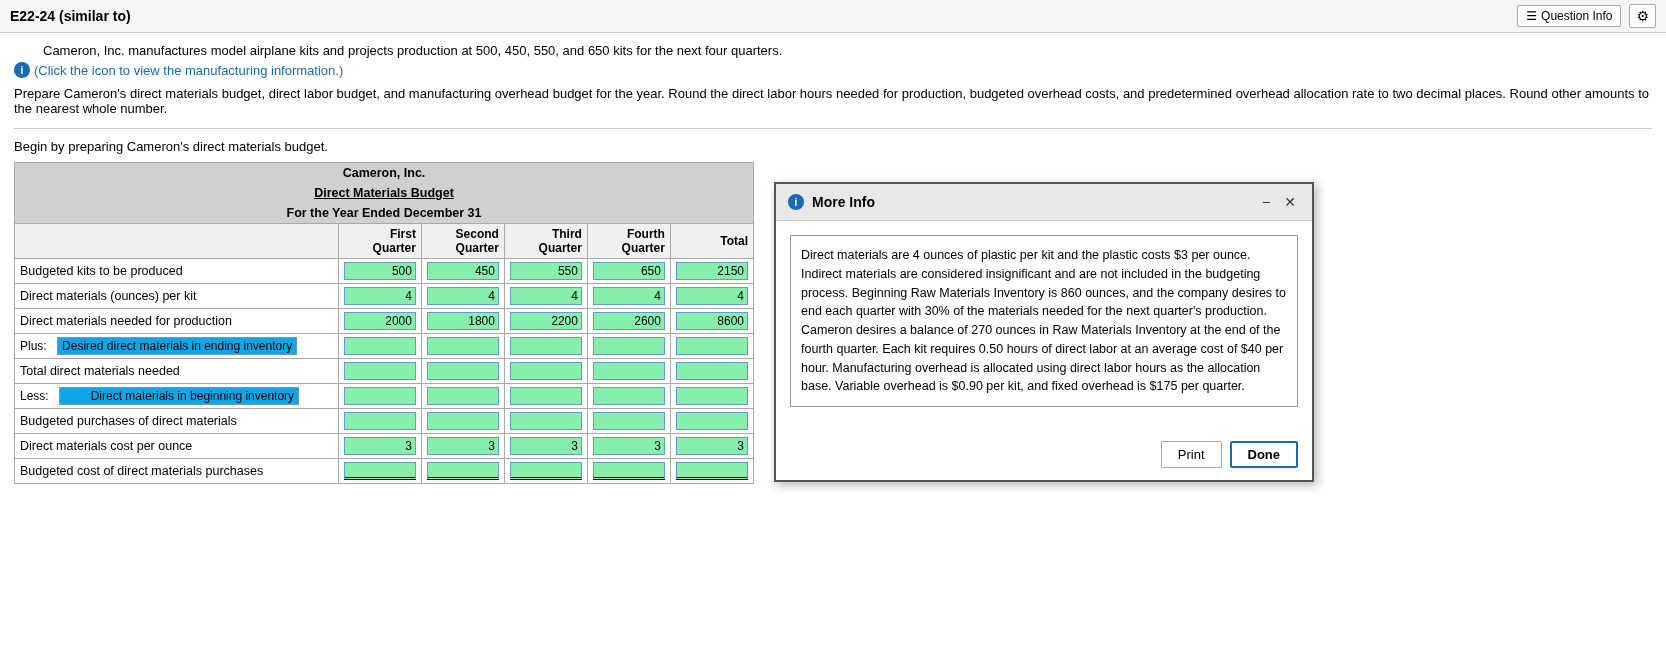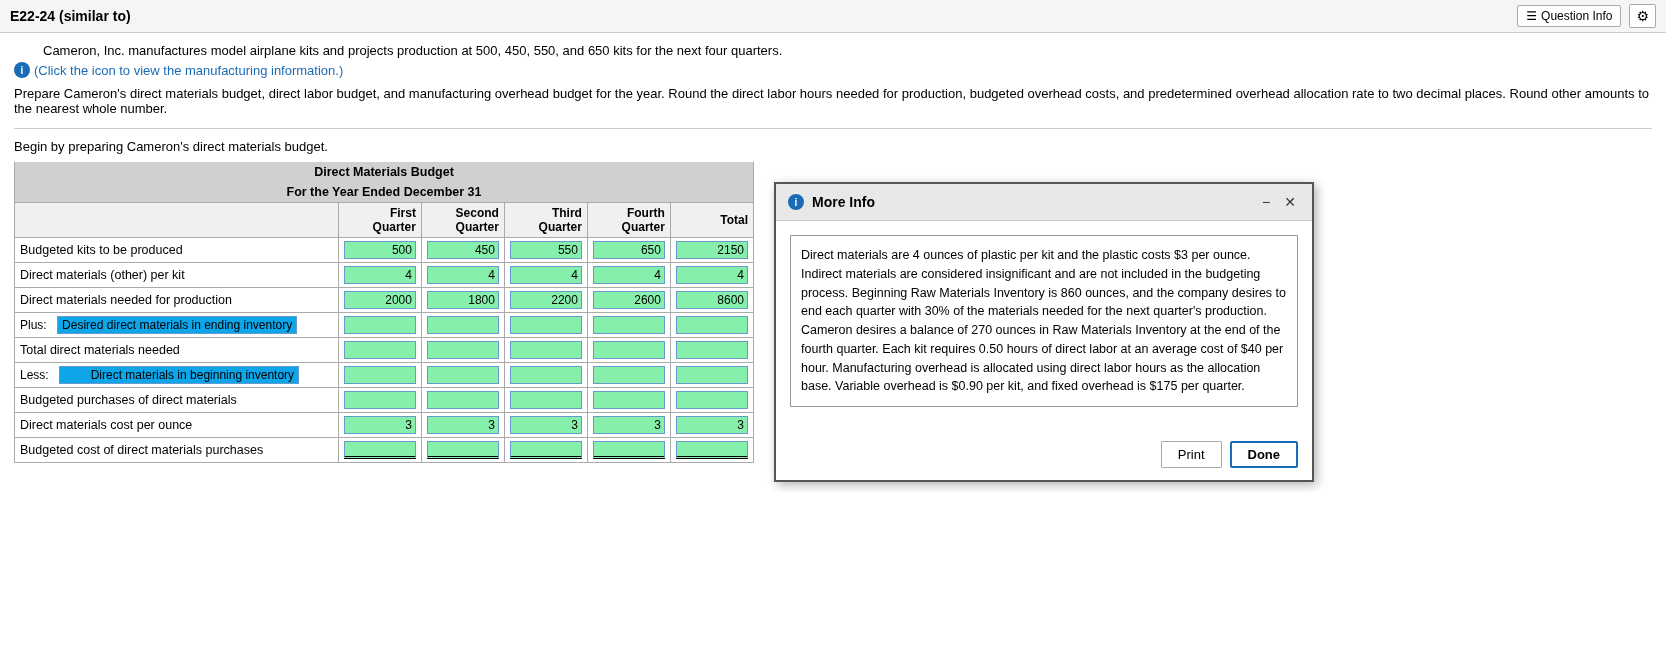--- a/index.html
+++ b/index.html
@@ -129,21 +129,21 @@
     .modal-btn-primary {
       padding: 4px 16px;
       font-size: 13px;
       cursor: pointer;
       border: 2px solid #1a6bb5;
       background: #fff;
       border-radius: 2px;
       font-weight: bold;
     }
     .header-cell-top { border-bottom: none !important; }
-    .header-cell-mid { border-top: none !important; border-bottom: none !important; }
+    .header-cell-mid { border-top: none !important; border-bottom: none !important; text-decoration: underline; }
     .header-cell-bot { border-top: none !important; }
   </style>
 </head>
 <body>
 
 <div class="header-bar">
   <span class="header-title">E22-24 (similar to)</span>
   <div class="header-right">
     <button class="question-help-btn">
       <span>☰</span>
@@ -165,20 +165,25 @@
   <hr class="divider">
   <p class="begin-text">Begin by preparing Cameron's direct materials budget.</p>
 
   <div class="content-row">
 
     <div class="budget-table-container">
       <table class="budget">
 
         <thead>
           <tr>
+            <td colspan="6" class="budget-header-section header-cell-top">
+              <span>Cameron, Inc.</span>
+            </td>
+          </tr>
+          <tr>
             <td colspan="6" class="budget-header-section header-cell-mid">
               <span>Direct Materials Budget</span>
             </td>
           </tr>
           <tr>
             <td colspan="6" class="budget-header-section header-cell-bot">
               <span>For the Year Ended December 31</span>
             </td>
           </tr>
 
@@ -206,21 +211,21 @@
             </td>
             <td class="value-cell">
               <input class="input-cell" type="text" value="650" style="">
             </td>
             <td class="value-cell">
               <input class="input-cell" type="text" value="2150" style="">
             </td>
           </tr>
 
           <tr>
-            <td class="row-label">Direct materials (other) per kit</td>
+            <td class="row-label">Direct materials (ounces) per kit</td>
             <td class="value-cell">
               <input class="input-cell" type="text" value="4" style="">
             </td>
             <td class="value-cell">
               <input class="input-cell" type="text" value="4" style="">
             </td>
             <td class="value-cell">
               <input class="input-cell" type="text" value="4" style="">
             </td>
             <td class="value-cell">

